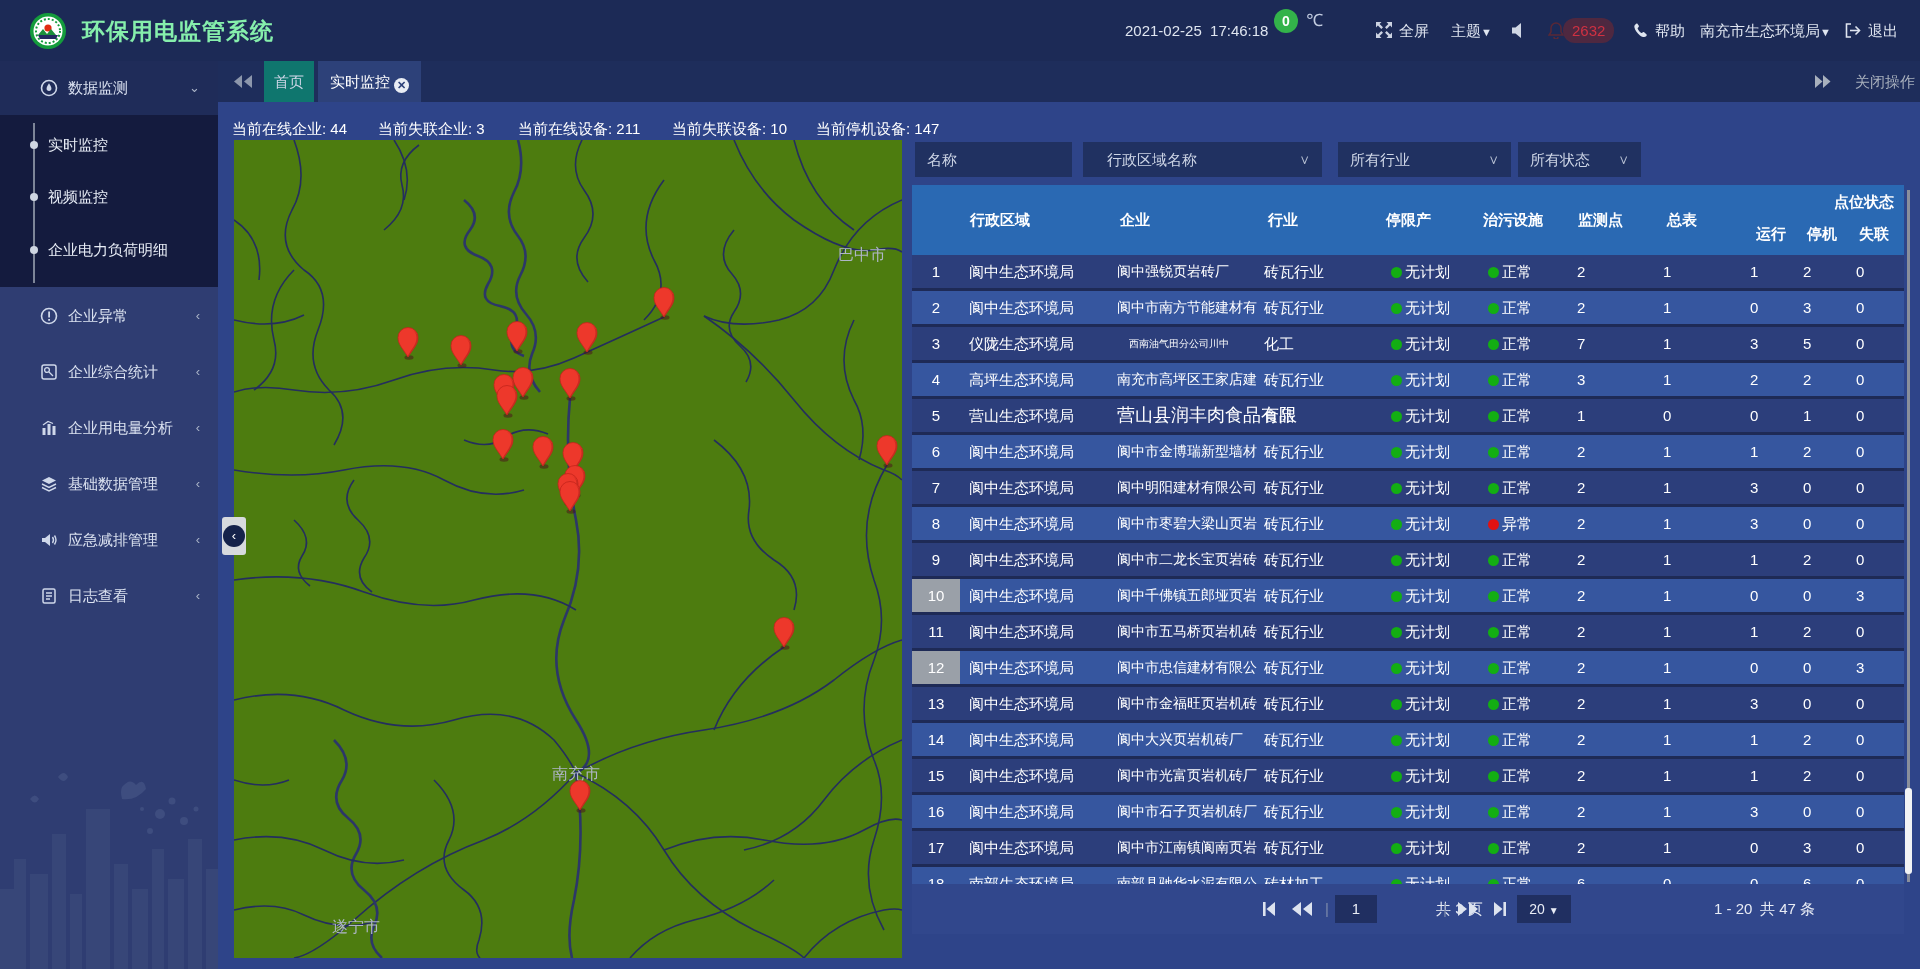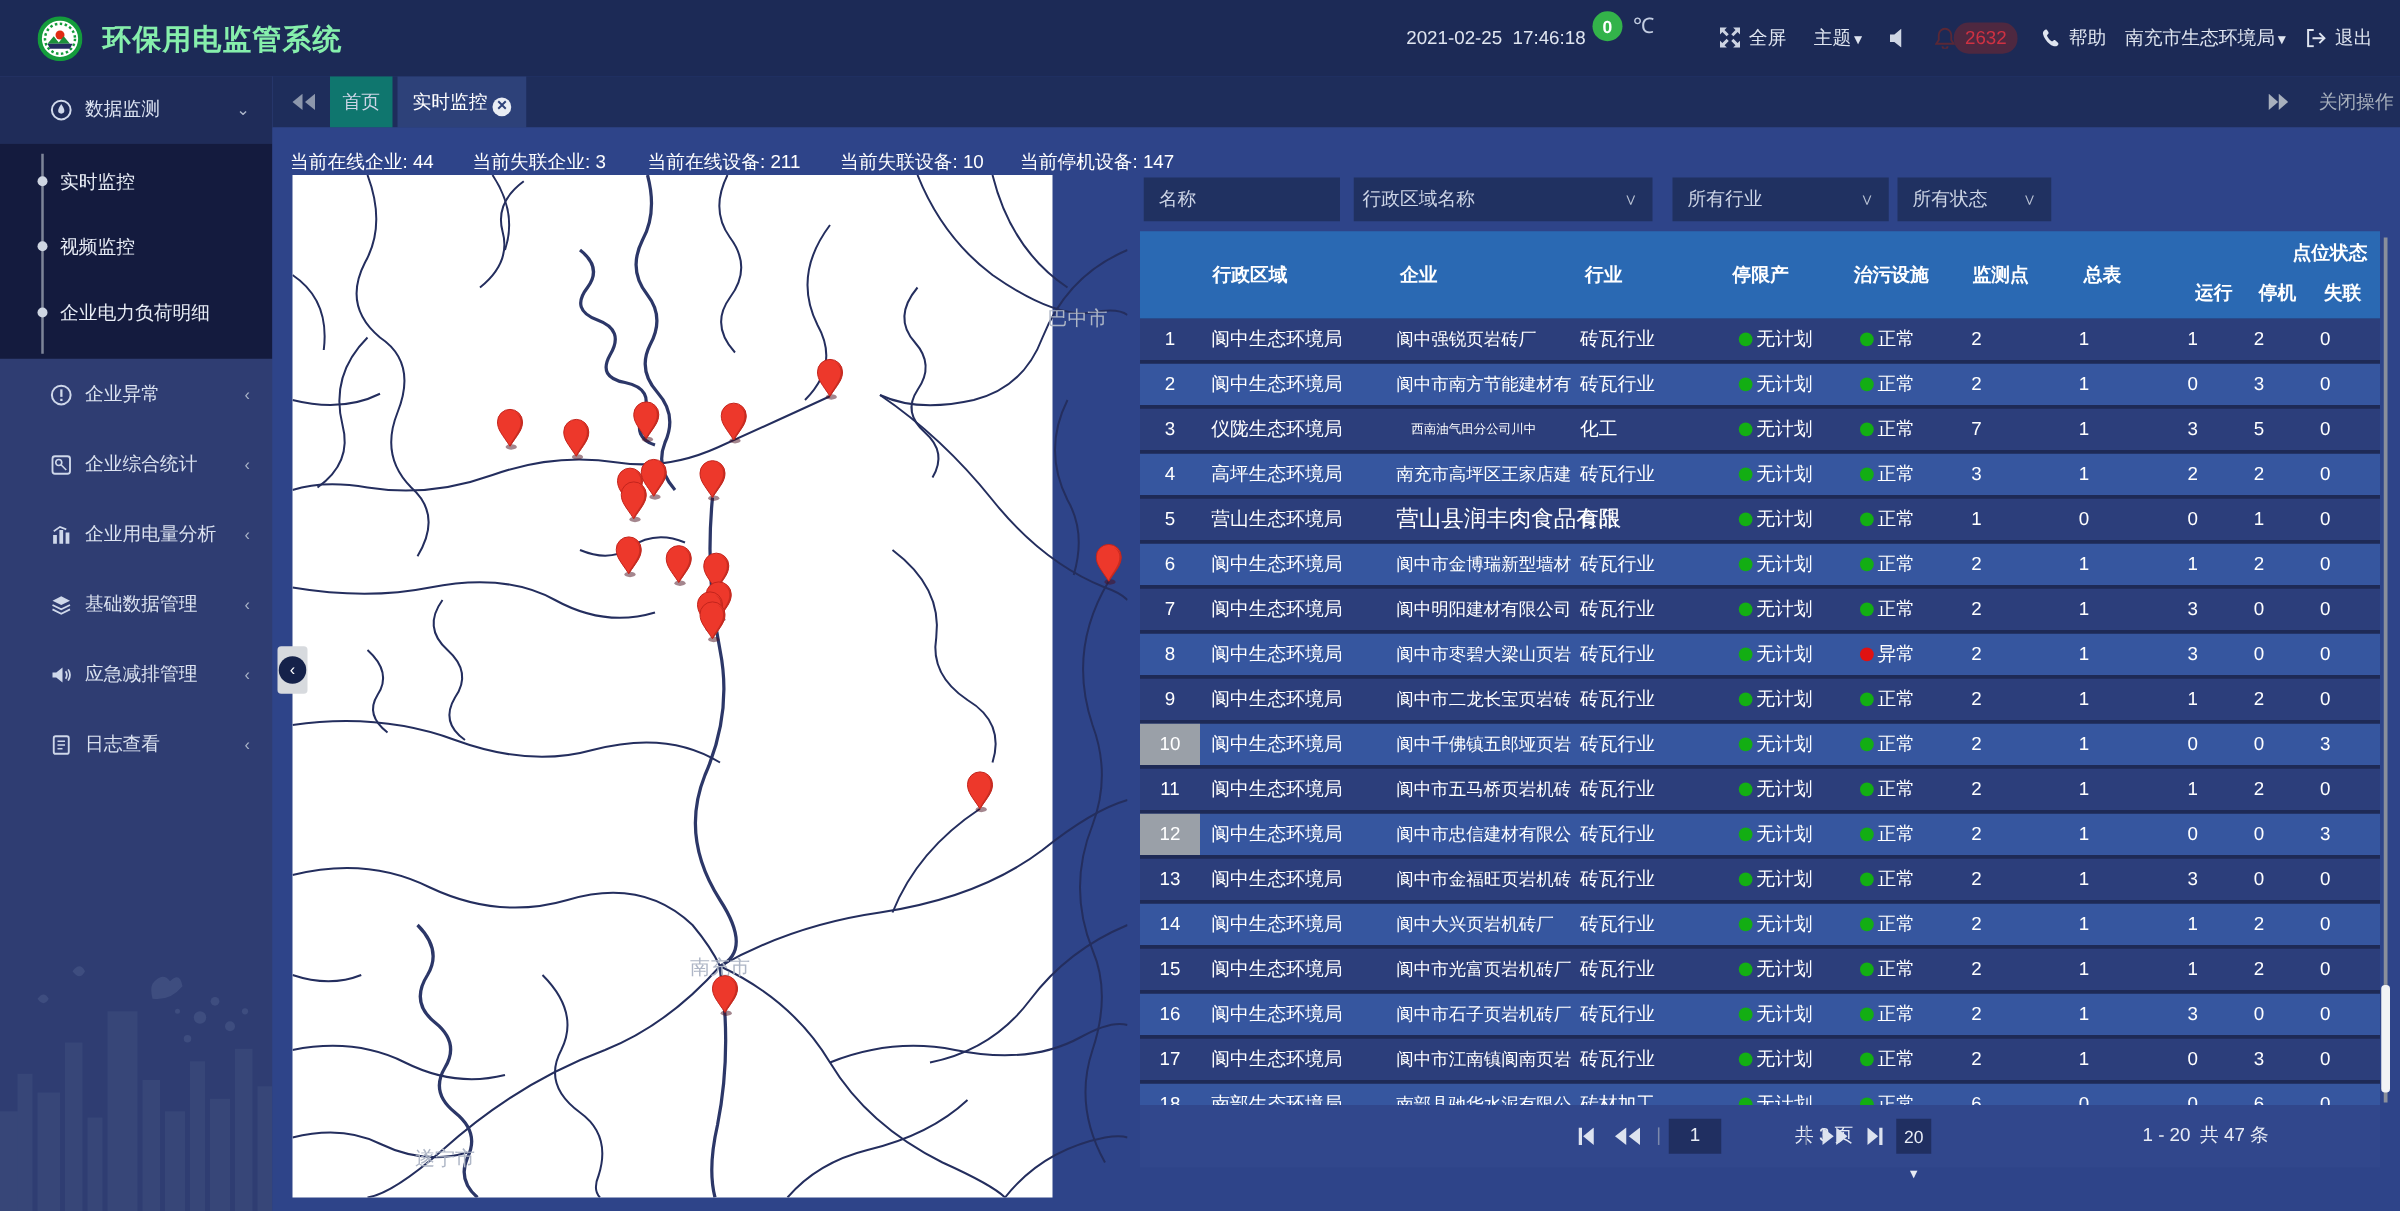--- a/index.html
+++ b/index.html
@@ -19,21 +19,21 @@
 .mitem{position:absolute;left:0;width:218px;height:56px;color:#dbe2f0;font-size:15px;line-height:56px;}
 .mitem .chev, .sm-head .chev{position:absolute;right:18px;top:0;color:#aab4c8;font-size:13px;}
 .micon{position:absolute;left:40px;top:19px;width:18px;height:18px;}
 .mtext{position:absolute;left:68px;}
 .skyline{position:absolute;left:0;bottom:0;width:218px;height:170px;}
 .tabbar{position:absolute;left:218px;top:61px;width:1702px;height:41px;background:#1e2d5b;}
 .tab{position:absolute;top:0;height:41px;line-height:41px;text-align:center;font-size:15px;}
 .content{position:absolute;left:218px;top:102px;width:1702px;height:867px;background:#2e4489;}
 .stats{position:absolute;top:18px;left:0;width:1702px;height:20px;color:#fff;font-size:15px;}
 .stats span{position:absolute;white-space:nowrap;}
-.map{position:absolute;left:16px;top:38px;width:608px;height:818px;background:#ffffff;}
+.map{position:absolute;left:16px;top:38px;width:668px;height:818px;background:#4d7c0f;}
 .r1{fill:none;stroke:#242e5e;stroke-width:1.6;}
 .r2{fill:none;stroke:#2c3768;stroke-width:2.6;}
 .mlabel{font-size:16px;fill:#aeb6c6;font-family:"Liberation Sans",sans-serif;}
 .collapse{position:absolute;left:4px;top:415px;width:24px;height:38px;background:#d7dade;border-radius:3px;}
 .collapse .cc{position:absolute;left:1px;top:8px;width:22px;height:22px;border-radius:50%;background:#15224a;color:#fff;font-size:13px;text-align:center;line-height:22px;}
 .panel{position:absolute;left:694px;top:38px;width:992px;height:794px;}
 .filter{position:absolute;top:2px;height:35px;background:#203161;color:#cdd5e6;font-size:15px;line-height:35px;}
 .filter .fchev{position:absolute;right:12px;top:0;font-size:13px;color:#b9c2d4;}
 .thead{position:absolute;left:0;top:45px;width:992px;height:70px;background:#2a69b3;color:#fff;font-weight:bold;font-size:15px;}
 .thead span{position:absolute;white-space:nowrap;}
@@ -353,21 +353,21 @@
           <path d="M0 0 C -6.2 -9.5 -10 -13 -10 -19.5 A 10 10 0 1 1 10 -19.5 C 10 -13 6.2 -9.5 0 0 Z" fill="#ed382b" stroke="#c3241c" stroke-width="0.8"></path>
           <path d="M0 -1.5 C 4.5 -9.5 8.5 -13 8.5 -19.5 A 8.5 8.5 0 0 0 4 -27 A 10 10 0 0 1 10 -19.5 C 10 -13 6.2 -9.5 0 0 Z" fill="#c22a20" opacity="0.85"></path>
         </g>
     </svg>
   </div>
   <div class="collapse">
       <div class="cc">‹</div>
     </div>
   <div class="panel">
     <div class="filter" style="left:3px;width:157px;padding-left:12px;">名称</div>
-    <div class="filter" style="left:171px;width:239px;padding-left:7px;">行政区域名称<span class="fchev">∨</span></div>
+    <div class="filter" style="left:171px;width:239px;padding-left:24px;">行政区域名称<span class="fchev">∨</span></div>
     <div class="filter" style="left:426px;width:173px;padding-left:12px;">所有行业<span class="fchev">∨</span></div>
     <div class="filter" style="left:606px;width:123px;padding-left:12px;">所有状态<span class="fchev">∨</span></div>
     <div class="tclip">
       <div class="thead">
         <span style="left:58px;top:26px">行政区域</span>
         <span style="left:208px;top:26px">企业</span>
         <span style="left:356px;top:26px">行业</span>
         <span style="left:474px;top:26px">停限产</span>
         <span style="left:571px;top:26px">治污设施</span>
         <span style="left:666px;top:26px">监测点</span>
@@ -627,20 +627,20 @@
       <span style="position:absolute;left:479px;margin-left:45px;">共 3 页</span>
       <span style="position:absolute;left:531px;color:#7c89ac;">|</span>
       <svg style="position:absolute;left:545px;top:18px" width="22" height="14" viewBox="0 0 22 14" fill="#dde3ef">
           <path d="M1 0 L1 14 L10 7 Z"></path>
           <path d="M12 0 L12 14 L21 7 Z"></path>
         </svg>
       <svg style="position:absolute;left:581px;top:18px" width="14" height="14" viewBox="0 0 14 14" fill="#dde3ef">
           <path d="M1 0 L1 14 L9.5 7 Z"></path>
           <rect x="10.4" y="0" width="2.6" height="14"></rect>
         </svg>
-      <span style="position:absolute;left:605px;top:11px;width:28px;height:28px;background:#202f61;line-height:28px;text-align:center;font-size:14px;">20 <span style="font-size:10px;">▼</span></span>
+      <span style="position:absolute;left:605px;top:11px;width:54px;height:28px;background:#202f61;line-height:28px;text-align:center;font-size:14px;">20 <span style="font-size:10px;">▼</span></span>
       <span style="position:absolute;left:802px;">1 - 20</span>
       <span style="position:absolute;left:848px;">共 47 条</span>
     </div>
   </div>
   <div class="scroll-track"></div>
   <div class="scroll-thumb"></div>
 </div>
 
 </body></html>

